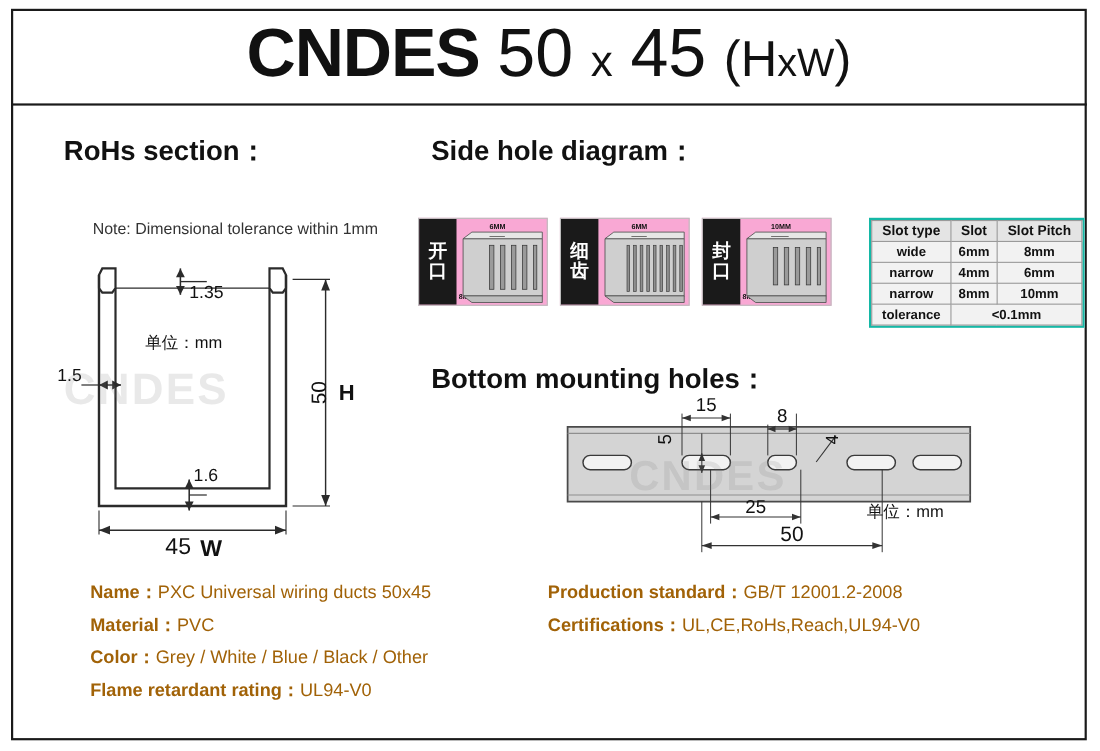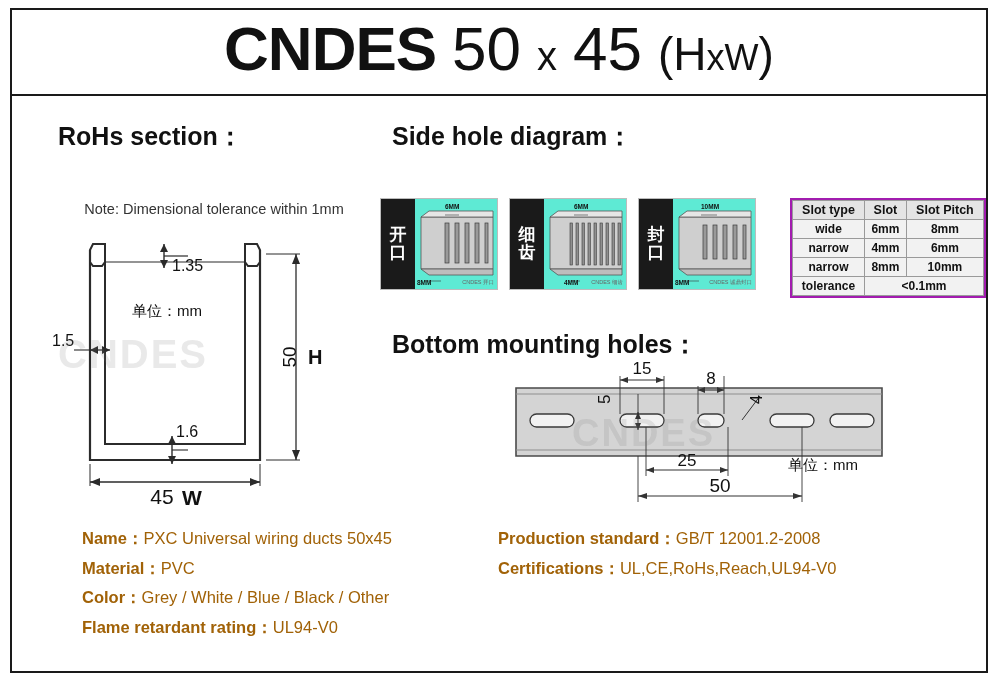--- a/index.html
+++ b/index.html
@@ -93,22 +93,22 @@
     letter-spacing: 2px;
     pointer-events: none;
     user-select: none;
   }
   
   .cs-wrap { position: absolute; left: 60px; top: 232px; width: 300px; height: 280px; }
   
   .sh-row { position: absolute; left: 380px; top: 198px; display: flex; gap: 11px; }
   .sh-card {
     width: 118px;
-    height: 92px;
-    background: #5eead4;
+    height: 80px;
+    background: #f9a8d4;
     border: 1px solid #bcbcbc;
     position: relative;
     overflow: hidden;
     box-sizing: border-box;
   }
   .sh-badge {
     position: absolute;
     left: 0; top: 0;
     width: 34px; height: 100%;
     background: #1a1a1a;
@@ -141,21 +141,21 @@
     font-size: 5.5px;
     color: #666;
     white-space: nowrap;
   }
   
   .slot-table {
     position: absolute;
     left: 790px;
     top: 198px;
     width: 196px;
-    border: 2px solid #a21caf;
+    border: 2px solid #14b8a6;
     box-sizing: border-box;
     border-collapse: collapse;
     background: #f2f2f2;
   }
   .slot-table table { width: 100%; border-collapse: collapse; }
   .slot-table th, .slot-table td {
     border: 1px solid #9a9a9a;
     font-size: 12px;
     text-align: center;
     padding: 2px 3px;

